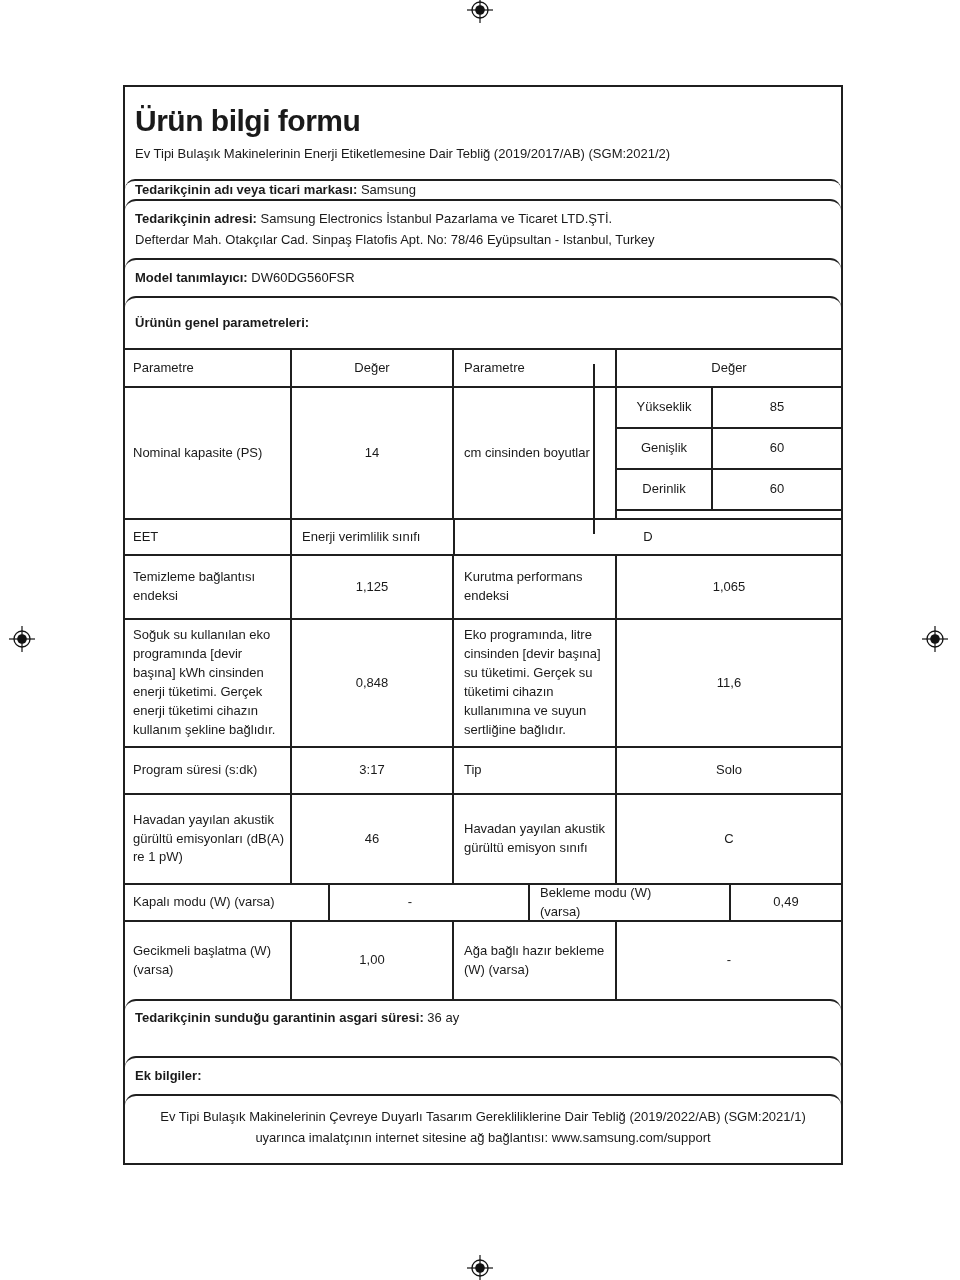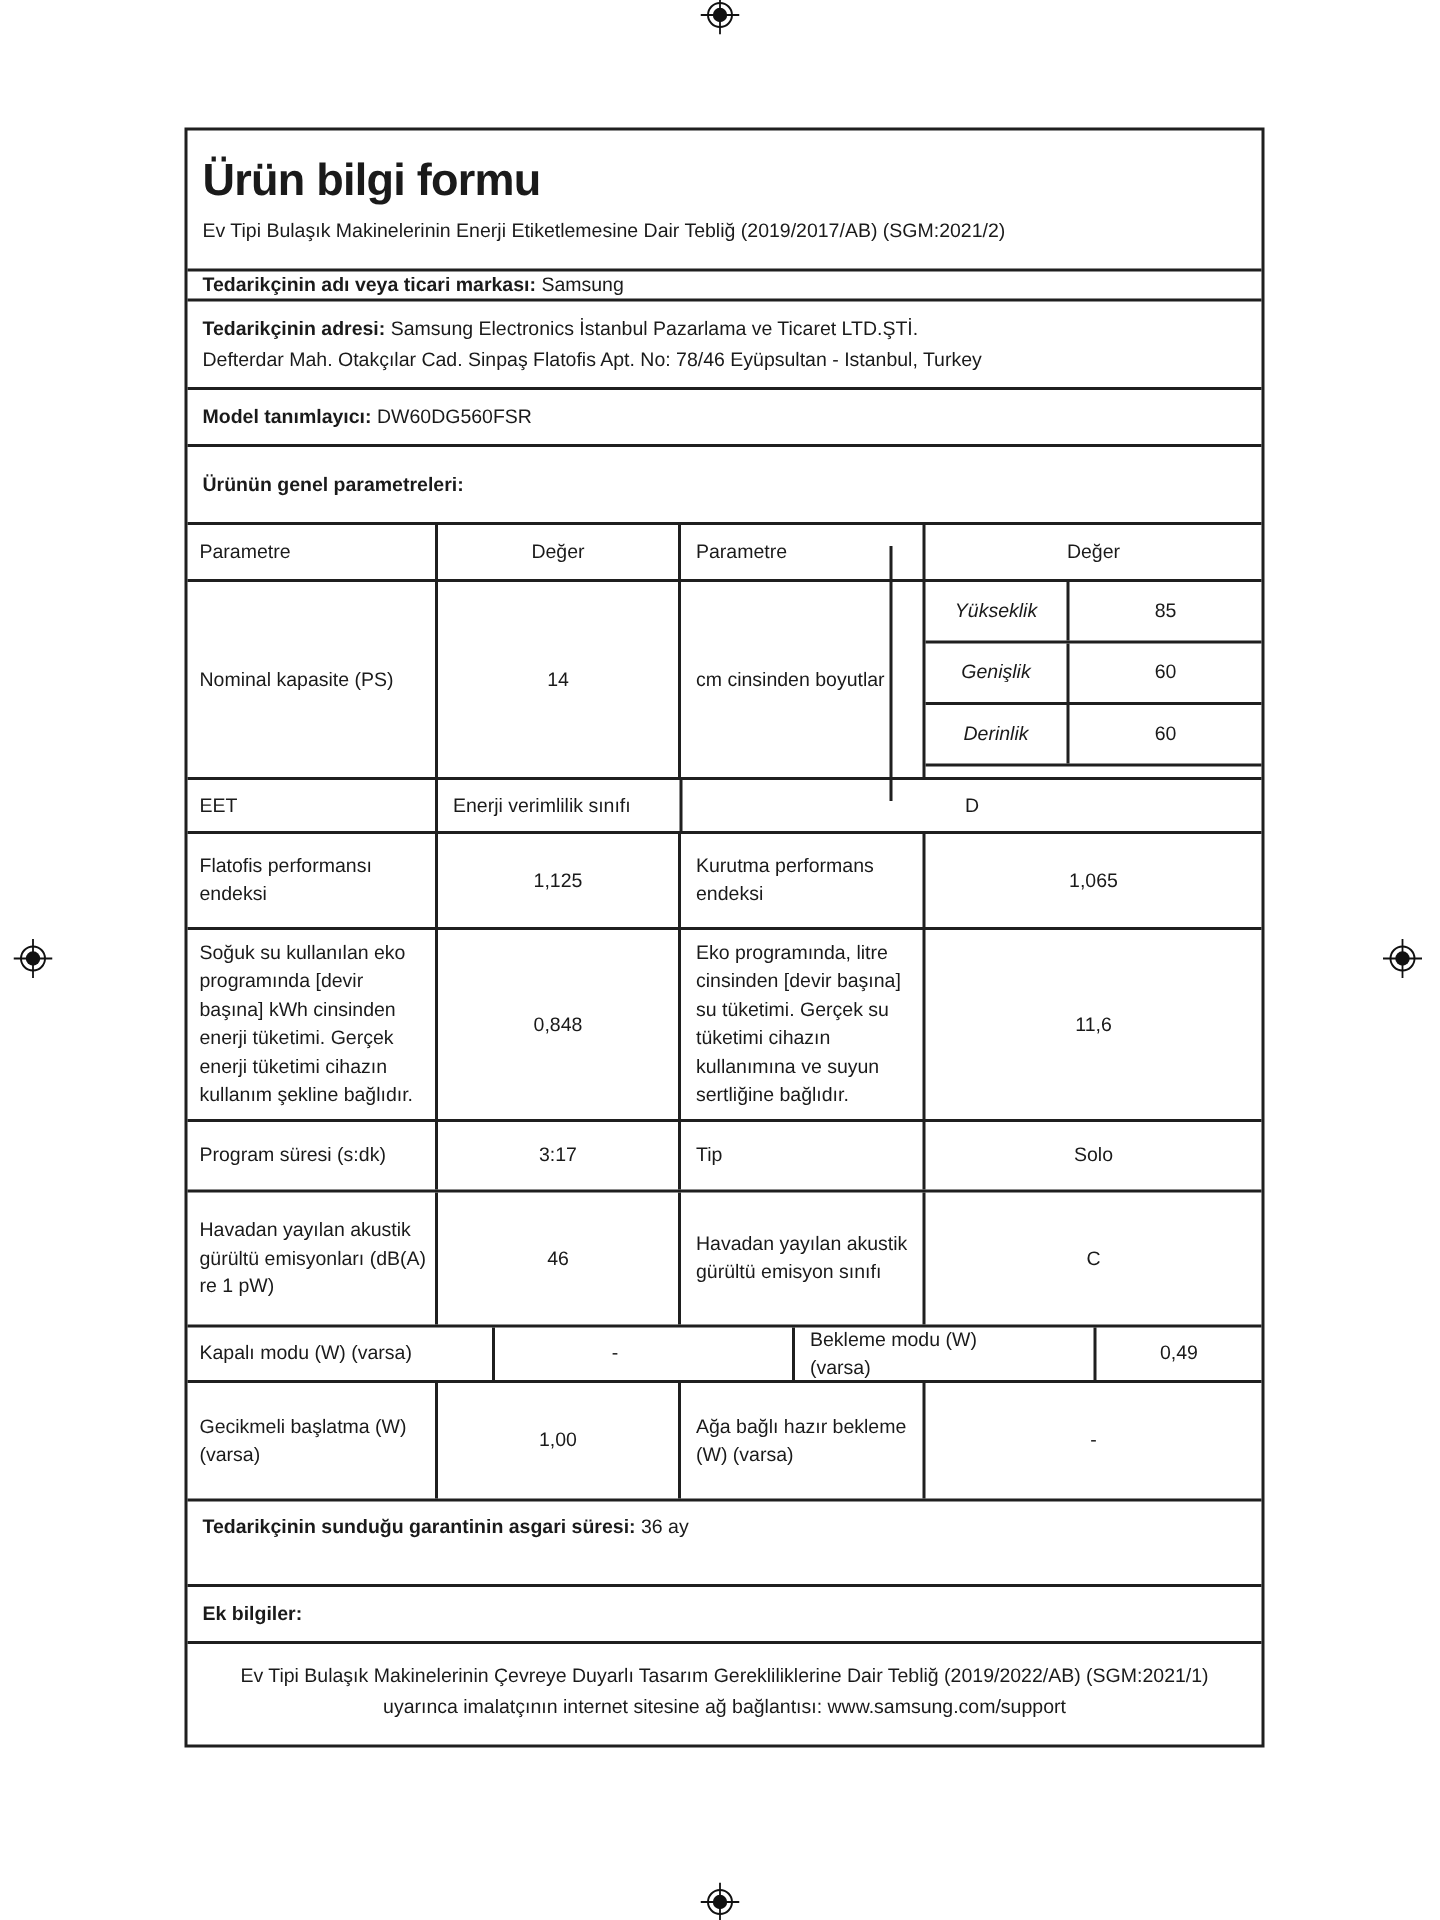--- a/index.html
+++ b/index.html
@@ -12,21 +12,21 @@
     background:#ffffff;color:var(--txt);
     font-family:"Liberation Sans","DejaVu Sans",sans-serif;
     font-size:13px;line-height:1.45;
     -webkit-font-smoothing:antialiased;
   }
   .doc{
     position:absolute;left:123px;top:85px;width:720px;height:1080px;
     border:2px solid var(--bc);box-sizing:border-box;background:#fff;
   }
   .sec{box-sizing:border-box;border-top:2px solid var(--bc);
-    padding:6px 10px;display:flex;flex-direction:column;justify-content:center;}
+    padding:6px 10px;display:flex;flex-direction:column;justify-content:center;border-radius:11px;}
   .sec:first-child{border-top:none;}
   .b{font-weight:700;}
   .title-sec{height:92px;padding:8px 10px 6px 10px;}
   .doc-title{font-size:30px;font-weight:700;line-height:1.15;letter-spacing:-0.5px;margin:0 0 7px 0;}
   .doc-subtitle{font-size:13px;}
   .supplier-sec{height:20px;}
   .address-sec{height:59px;line-height:1.55;}
   .model-sec{height:38px;}
   .genparams-sec{height:52px;}
   .warranty-sec{height:37px;}
@@ -49,21 +49,21 @@
   .row-noise{height:90px;}
   .row-off{height:37px;gap:38px;}
   .row-delay{height:79px;justify-content:flex-end;}
 
   
   .c4.dims-cell{padding:0;align-items:stretch;}
   .dims{width:100%;height:calc(100% - 7px);display:flex;flex-direction:column;
     border-bottom:2px solid var(--bc);box-sizing:border-box;}
   .dim-row{flex:1;display:flex;align-items:stretch;border-top:2px solid var(--bc);box-sizing:border-box;}
   .dim-row:first-child{border-top:none;}
-  .dim-label{width:94px;box-sizing:border-box;display:flex;align-items:center;justify-content:center;text-align:right;font-style:italic;}
+  .dim-label{width:94px;box-sizing:border-box;display:flex;align-items:center;justify-content:center;text-align:right;}
   .dim-value{flex:1;border-left:2px solid var(--bc);box-sizing:border-box;display:flex;align-items:center;justify-content:center;text-align:center;}
 
   
   .artifact-line{position:absolute;left:468px;top:277px;width:2px;height:170px;background:var(--bc);}
 
   .regmark{position:absolute;width:26px;height:26px;}
   .rm-top{left:467px;top:-3px;}
   .rm-bottom{left:467px;top:1255px;}
   .rm-left{left:9px;top:626px;}
   .rm-right{left:922px;top:626px;}
@@ -158,21 +158,21 @@
     </div>
   </div>
 
   <div class="pt-row row-eet">
     <div class="cell c1">EET</div>
     <div class="cell c3">Enerji verimlilik sınıfı</div>
     <div class="cell c4">D</div>
   </div>
 
   <div class="pt-row row-clean">
-    <div class="cell c1">Flatofis performansı endeksi</div>
+    <div class="cell c1">Temizleme bağlantısı endeksi</div>
     <div class="cell c2">1,125</div>
     <div class="cell c3">Kurutma performans endeksi</div>
     <div class="cell c4">1,065</div>
   </div>
 
   <div class="pt-row row-energy">
     <div class="cell c1">Soğuk su kullanılan eko programında [devir başına] kWh cinsinden enerji tüketimi. Gerçek enerji tüketimi cihazın kullanım şekline bağlıdır.</div>
     <div class="cell c2">0,848</div>
     <div class="cell c3">Eko programında, litre cinsinden [devir başına] su tüketimi. Gerçek su tüketimi cihazın kullanımına ve suyun sertliğine bağlıdır.</div>
     <div class="cell c4">11,6</div>

